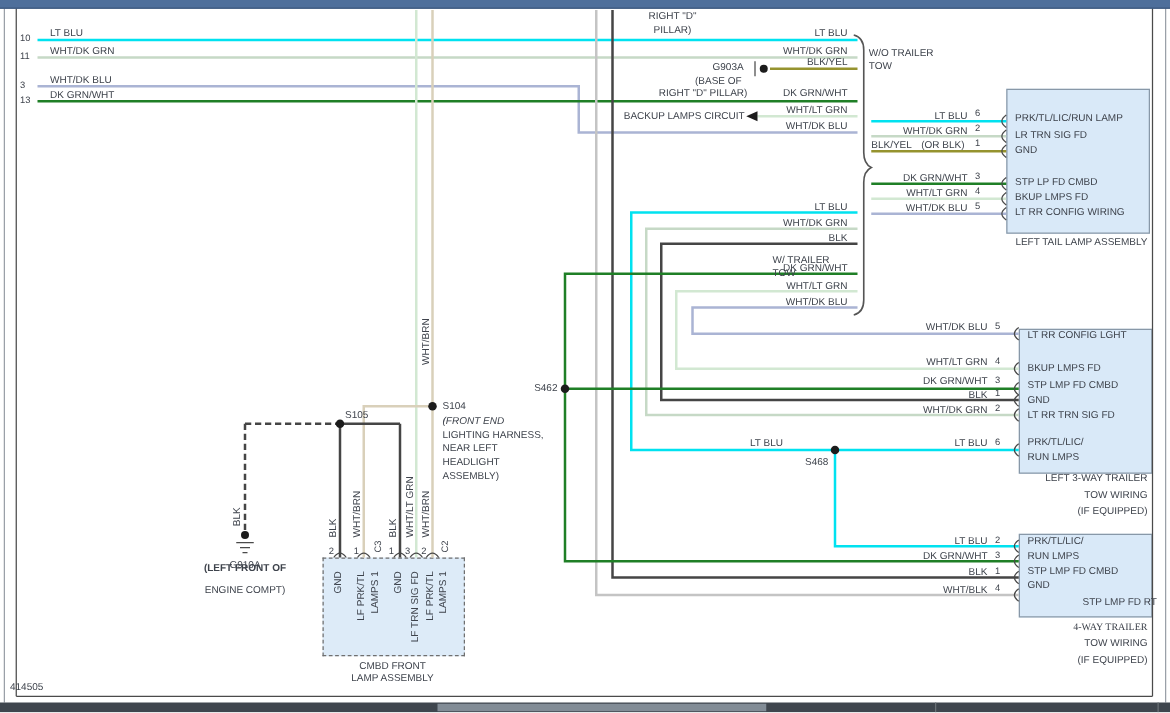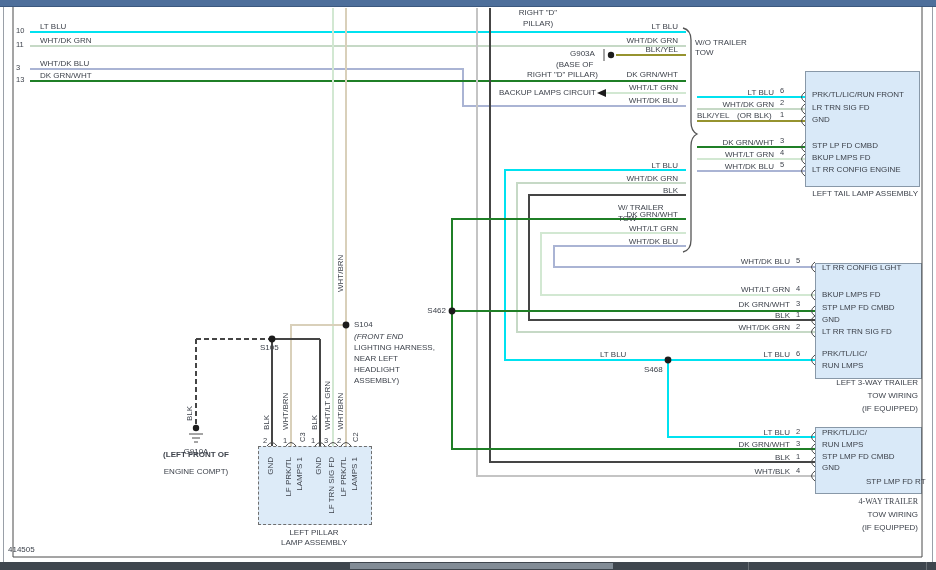--- a/index.html
+++ b/index.html
@@ -182,26 +182,26 @@
   <span class="lbl" style="left:697px;top:111px;">BLK/YEL</span>
   <span class="lbl" style="left:737px;top:111px;">(OR BLK)</span>
   <span class="lbl num" style="left:780px;top:110px;">1</span>
   <span class="lbl r" style="left:658px;top:138px;width:116px;">DK GRN/WHT</span>
   <span class="lbl num" style="left:780px;top:136px;">3</span>
   <span class="lbl r" style="left:658px;top:150px;width:116px;">WHT/LT GRN</span>
   <span class="lbl num" style="left:780px;top:148px;">4</span>
   <span class="lbl r" style="left:658px;top:162px;width:116px;">WHT/DK BLU</span>
   <span class="lbl num" style="left:780px;top:160px;">5</span>
 
-  <span class="lbl" style="left:812px;top:90px;">PRK/TL/LIC/RUN FRONT</span>
+  <span class="lbl" style="left:812px;top:90px;">PRK/TL/LIC/RUN LAMP</span>
   <span class="lbl" style="left:812px;top:103px;">LR TRN SIG FD</span>
   <span class="lbl" style="left:812px;top:115px;">GND</span>
   <span class="lbl" style="left:812px;top:141px;">STP LP FD CMBD</span>
   <span class="lbl" style="left:812px;top:153px;">BKUP LMPS FD</span>
-  <span class="lbl" style="left:812px;top:165px;">LT RR CONFIG ENGINE</span>
+  <span class="lbl" style="left:812px;top:165px;">LT RR CONFIG WIRING</span>
   <span class="lbl r" style="left:760px;top:189px;width:158px;">LEFT TAIL LAMP ASSEMBLY</span>
 
   <span class="lbl r" style="left:675px;top:257px;width:115px;">WHT/DK BLU</span>
   <span class="lbl num" style="left:796px;top:256px;">5</span>
   <span class="lbl r" style="left:675px;top:285px;width:115px;">WHT/LT GRN</span>
   <span class="lbl num" style="left:796px;top:284px;">4</span>
   <span class="lbl r" style="left:675px;top:300px;width:115px;">DK GRN/WHT</span>
   <span class="lbl num" style="left:796px;top:299px;">3</span>
   <span class="lbl r" style="left:675px;top:311px;width:115px;">BLK</span>
   <span class="lbl num" style="left:796px;top:310px;">1</span>
@@ -235,21 +235,21 @@
   <span class="lbl" style="left:822px;top:452px;">STP LMP FD CMBD</span>
   <span class="lbl" style="left:822px;top:463px;">GND</span>
   <span class="lbl" style="left:866px;top:477px;">STP LMP FD RT</span>
   <span class="lbl r" style="left:760px;top:497px;width:158px;font-family:Liberation Serif, serif;">4-WAY TRAILER</span>
   <span class="lbl r" style="left:760px;top:510px;width:158px;">TOW WIRING</span>
   <span class="lbl r" style="left:760px;top:523px;width:158px;">(IF EQUIPPED)</span>
 
   <span class="lbl r" style="left:420px;top:306px;width:26px;">S462</span>
   <span class="lbl" style="left:600px;top:350px;">LT BLU</span>
   <span class="lbl" style="left:644px;top:365px;">S468</span>
-  <span class="lbl" style="left:260px;top:327px;margin-top:16px;">S105</span>
+  <span class="lbl" style="left:276px;top:327px;">S105</span>
   <span class="lbl" style="left:354px;top:320px;">S104</span>
   <span class="lbl" style="left:354px;top:332px;font-style:italic;">(FRONT END</span>
   <span class="lbl" style="left:354px;top:343px;">LIGHTING HARNESS,</span>
   <span class="lbl" style="left:354px;top:354px;">NEAR LEFT</span>
   <span class="lbl" style="left:354px;top:365px;">HEADLIGHT</span>
   <span class="lbl" style="left:354px;top:376px;">ASSEMBLY)</span>
 
   <span class="lbl ctr" style="left:150px;top:447px;width:92px;">G910A</span>
   <span class="lbl ctr" style="left:150px;top:450px;width:92px;font-weight:bold;">(LEFT FRONT OF</span>
   <span class="lbl ctr" style="left:150px;top:467px;width:92px;">ENGINE COMPT)</span>
@@ -272,21 +272,21 @@
   <span class="lbl rot num" style="left:351px;top:442px;">C2</span>
 
   <span class="lbl rotR" style="left:266px;top:517px;">GND</span>
   <span class="lbl rotR" style="left:284px;top:517px;">LF PRK/TL</span>
   <span class="lbl rotR" style="left:295px;top:517px;">LAMPS 1</span>
   <span class="lbl rotR" style="left:314px;top:517px;">GND</span>
   <span class="lbl rotR" style="left:327px;top:517px;">LF TRN SIG FD</span>
   <span class="lbl rotR" style="left:339px;top:517px;">LF PRK/TL</span>
   <span class="lbl rotR" style="left:350px;top:517px;">LAMPS 1</span>
 
-  <span class="lbl ctr" style="left:258px;top:528px;width:112px;">LEFT PILLAR</span>
+  <span class="lbl ctr" style="left:258px;top:528px;width:112px;">CMBD FRONT</span>
   <span class="lbl ctr" style="left:258px;top:538px;width:112px;">LAMP ASSEMBLY</span>
 
   <span class="lbl" style="left:8px;top:545px;z-index:5;">414505</span>
 
   <div id="topbar"></div>
   <div id="edgeL"></div>
   <div id="edgeR"></div>
   <div id="botbar">
     <div id="botthumb"></div>
     <div class="botsep" style="left:748px;"></div>

